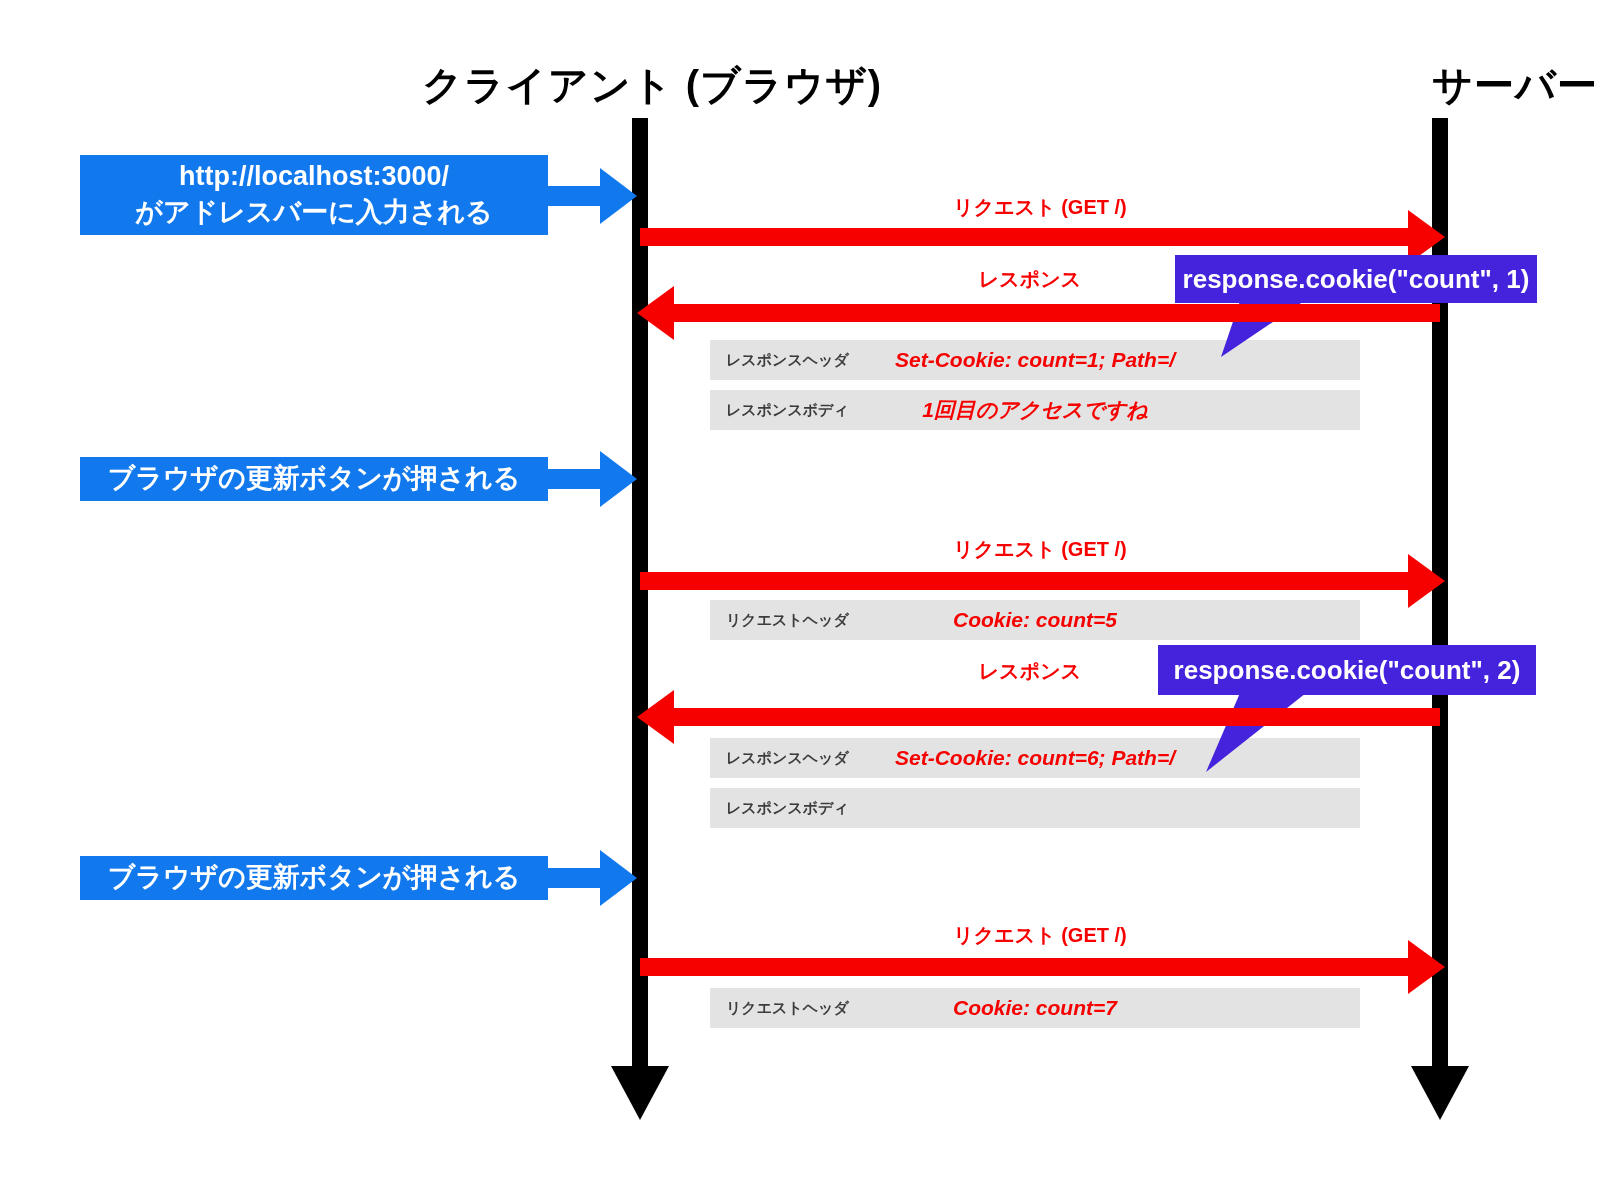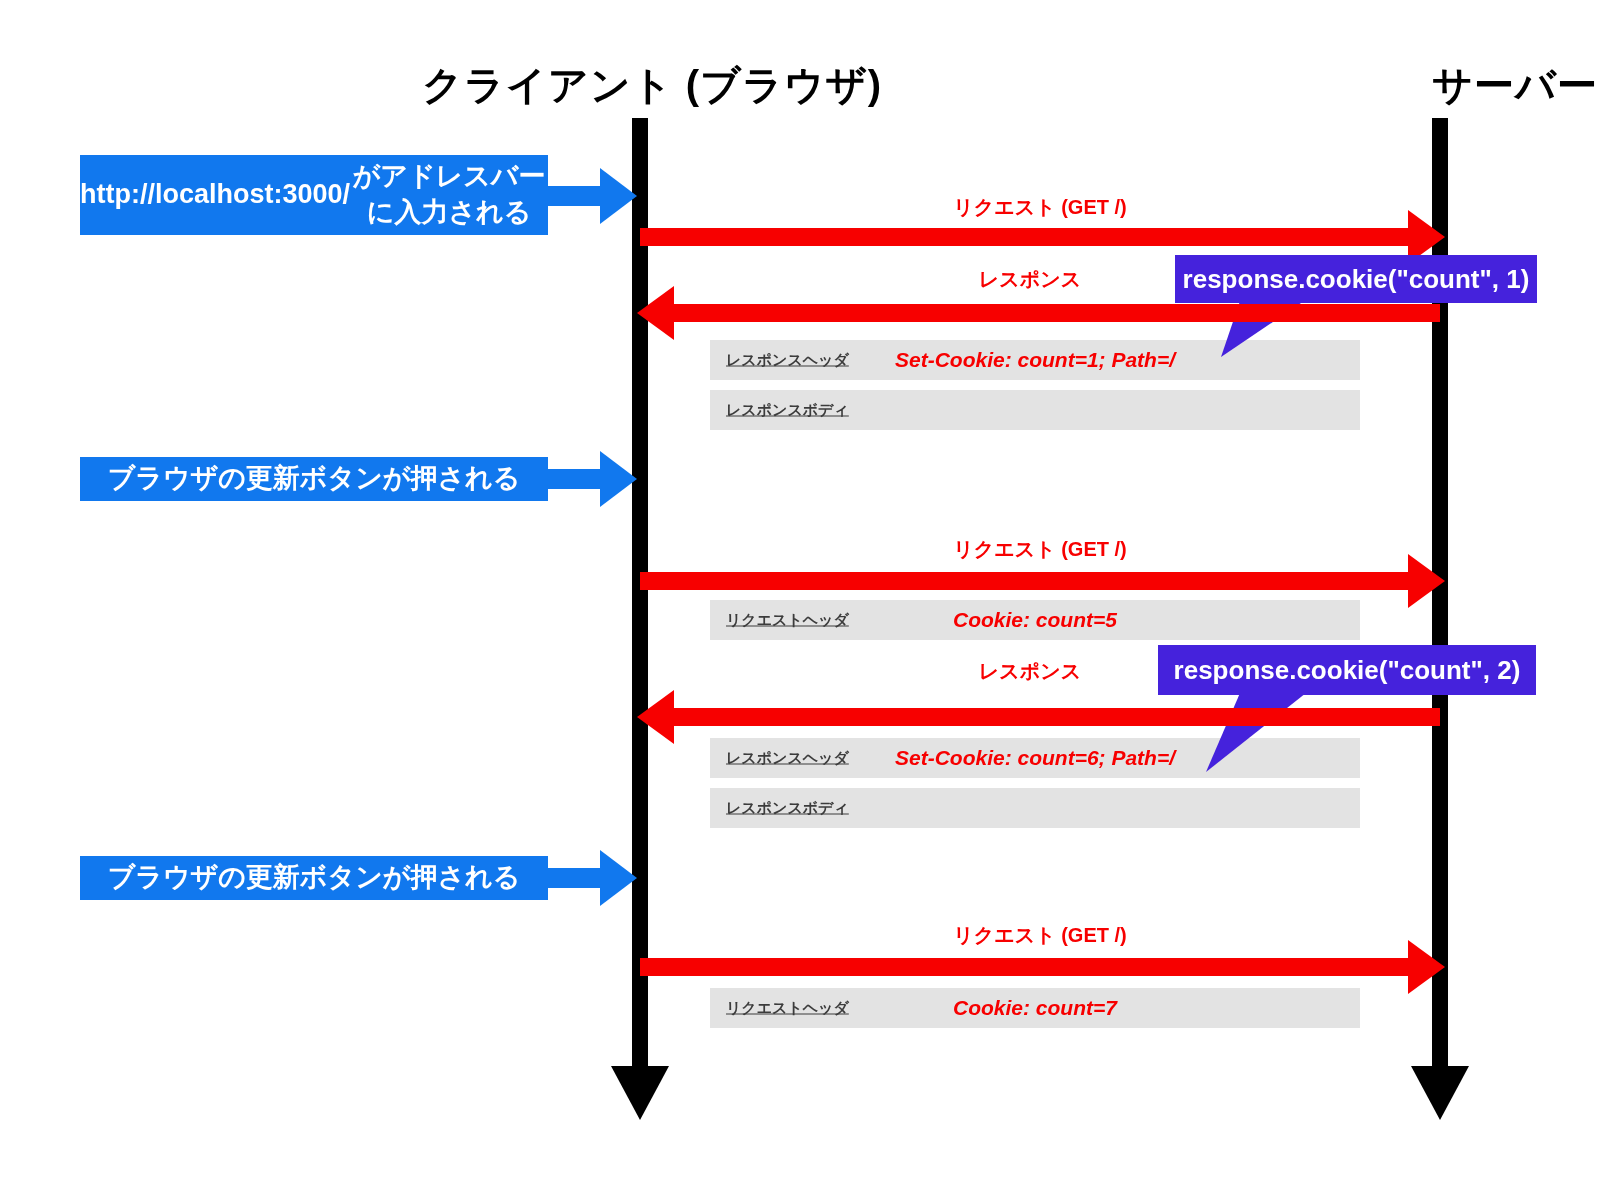--- a/index.html
+++ b/index.html
@@ -9,21 +9,21 @@
 
   .title { position:absolute; transform:translateX(-50%); font-size:40px; font-weight:bold; color:#000; white-space:nowrap; letter-spacing:1px; }
 
   .lifeline { position:absolute; top:118px; width:16px; height:950px; background:var(--lifeline-black,#000); z-index:1; }
   .lifeline-head { position:absolute; top:1066px; width:0; height:0;
     border-left:29px solid transparent; border-right:29px solid transparent;
     border-top:54px solid var(--lifeline-black,#000); z-index:1; }
 
   .event-box { position:absolute; left:80px; width:468px; background:var(--event-blue,#1178EE);
     color:#fff; font-weight:bold; font-size:27px; line-height:1.32;
-    display:flex; flex-direction:row; align-items:center; justify-content:center;
+    display:flex; flex-direction:column; align-items:center; justify-content:center;
     text-align:center; z-index:2; }
   .event-bar { position:absolute; left:548px; width:52px; height:20px; background:var(--event-blue,#1178EE); z-index:2; }
   .event-head { position:absolute; left:600px; width:0; height:0;
     border-top:28px solid transparent; border-bottom:28px solid transparent;
     border-left:37px solid var(--event-blue,#1178EE); z-index:2; }
 
   .msg-label { position:absolute; transform:translateX(-50%); color:var(--message-red,#F70000);
     font-size:20px; font-weight:bold; white-space:nowrap; z-index:2; }
   .msg-bar { position:absolute; left:640px; width:768px; height:18px; background:var(--message-red,#F70000); z-index:2; }
   .msg-bar.to-left { left:672px; }
@@ -36,21 +36,21 @@
 
   .annotation { position:absolute; background:var(--annotation-purple,#4522DC); color:#fff;
     font-weight:bold; font-size:26px; display:flex; align-items:center; justify-content:center;
     white-space:nowrap; z-index:3; }
 
   .tails { position:absolute; left:0; top:0; z-index:2; pointer-events:none; }
   .tails polygon { fill:var(--annotation-purple,#4522DC); }
 
   .detail-row { position:absolute; left:710px; width:650px; height:40px; background:var(--detail-bg,#E3E3E3); z-index:0; }
   .detail-label { position:absolute; left:16px; top:50%; transform:translateY(-50%);
-    font-size:15px; font-weight:bold; color:var(--detail-label,#3C3C3C); white-space:nowrap;text-decoration:underline; }
+    font-size:15px; font-weight:bold; color:var(--detail-label,#3C3C3C); white-space:nowrap; }
   .detail-value { position:absolute; left:0; width:100%; top:50%; transform:translateY(-50%);
     text-align:center; font-size:21px; font-weight:bold; color:var(--message-red,#F70000); white-space:nowrap;font-style:italic; }
 </style>
 </head>
 <body>
 
 <div class="canvas">
 
   <div class="title" style="left:652px; top:58px;">クライアント (ブラウザ)</div>
   <div class="title" style="left:1515px; top:58px;">サーバー</div>
@@ -80,20 +80,21 @@
   <div class="annotation" style="left:1175px; top:255px; width:362px; height:48px;">response.cookie("count", 1)</div>
   <div class="head-left" style="top:286px;"></div>
   <div class="msg-bar to-left" style="top:304px;"></div>
 
   <div class="detail-row" style="top:340px;">
     <span class="detail-label">レスポンスヘッダ</span>
     <span class="detail-value">Set-Cookie: count=1; Path=/</span>
   </div>
   <div class="detail-row" style="top:390px;">
     <span class="detail-label">レスポンスボディ</span>
+    <span class="detail-value">1回目のアクセスですね</span>
   </div>
 
   <div class="event-box" style="top:457px; height:44px;">
     <div>ブラウザの更新ボタンが押される</div>
   </div>
   <div class="event-bar" style="top:469px;"></div>
   <div class="event-head" style="top:451px;"></div>
 
   <div class="msg-label" style="left:1040px; top:536px;">リクエスト (GET /)</div>
   <div class="msg-bar" style="top:572px;"></div>

